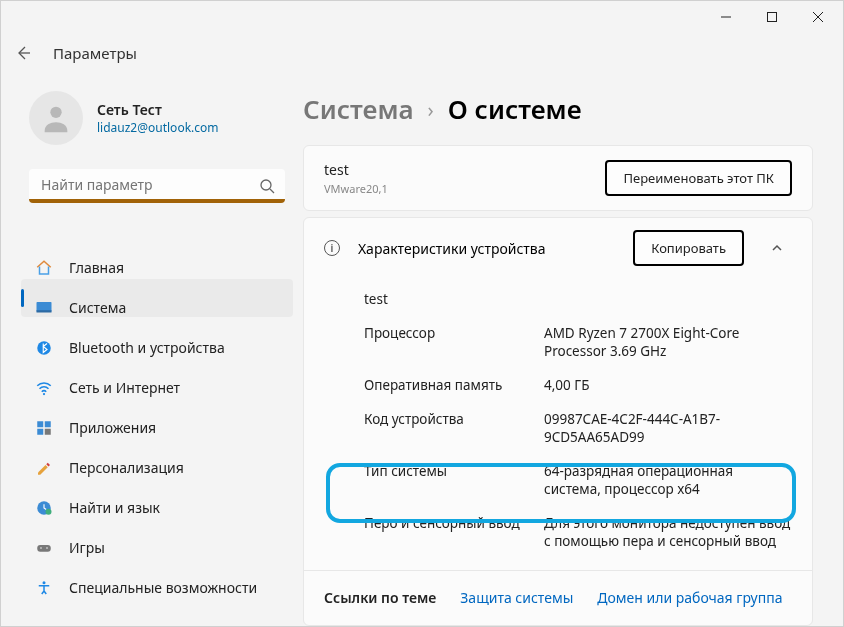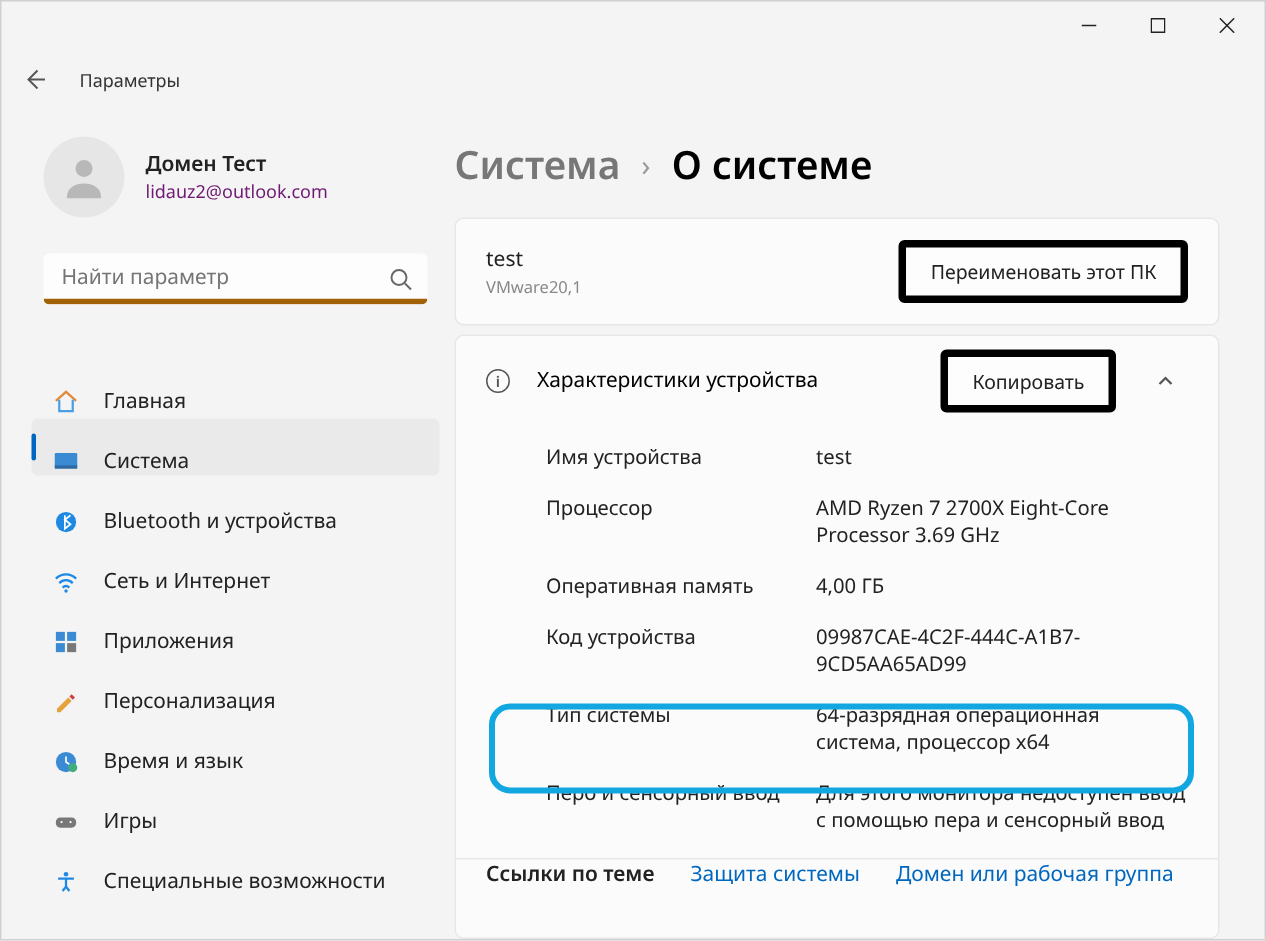--- a/index.html
+++ b/index.html
@@ -2,57 +2,57 @@
 <html><head>
 <meta charset="utf-8">
 <style>
   * { box-sizing: border-box; margin: 0; padding: 0; font-family: "Segoe UI Variable", "Segoe UI", system-ui, sans-serif; }
   body { background:#f4f4f4; width:844px; height:627px; overflow:hidden; border:1px solid #d0d0d0; position:relative; }
   .titlebar { height:32px; display:flex; align-items:center; justify-content:flex-end; padding-right:2px; }
   .win-btn { width:46px; height:28px; display:flex; align-items:center; justify-content:center; color:#222; }
   .win-btn svg { width:10px; height:10px; }
   .appbar { height:40px; display:flex; align-items:center; padding-left:14px; gap:22px; }
   .back { color:#555; display:flex; align-items:center; }
-  .apptitle { font-size:12px; color:#333; }
+  .apptitle { font-size:15px; color:#333; }
   .layout { display:flex; height:calc(100% - 72px); }
   .sidebar { width:302px; padding:10px 10px 0 20px; overflow-y:auto; }
   .profile { display:flex; align-items:center; gap:14px; margin:8px 0 24px 8px; }
   .avatar { width:54px; height:54px; border-radius:50%; background:#e6e6e6; display:flex; align-items:center; justify-content:center; }
   .avatar svg { width:34px; height:34px; fill:#b8b8b8; }
   .uname { font-size:14px; font-weight:600; color:#222; }
-  .umail { font-size:12px; color:#701a75; }
+  .umail { font-size:12px; color:#0369a1; }
   .search { position:relative; margin:0 8px 36px 8px; }
   .search input { width:100%; height:34px; border:none; border-bottom:4px solid #a16207; background:#fdfdfd; padding:0 34px 0 12px; font-size:14px; outline:none; border-radius:4px; }
   .search .sicon { position:absolute; right:10px; top:8px; color:#666; }
   .nav { list-style:none; }
   .nav li { height:38px; display:flex; align-items:flex-end; gap:16px; padding-left:14px; border-radius:4px; font-size:14px; color:#222; position:relative; cursor:pointer; margin-bottom:2px; }
   .nav li.selected { background:#eaeaea; }
   .nav li.selected::before { content:""; position:absolute; left:0; top:10px; bottom:10px; width:3px; background:#0067c0; border-radius:2px; }
   .nav .nicon { width:18px; height:18px; display:flex; align-items:center; justify-content:center; }
   .main { flex:1; padding:18px 30px 0 0; display:flex; flex-direction:column; }
   .crumbs { display:flex; align-items:center; gap:14px; margin-bottom:18px; }
   .crumb-root { font-size:26px; font-weight:600; color:#777; }
   .crumb-sep { font-size:20px; color:#999; }
   .crumb-leaf { font-size:26px; font-weight:600; color:#000000; }
   .card { background:#fbfbfb; border:1px solid #e7e7e7; border-radius:6px; padding:14px 20px; margin-bottom:6px; }
   .card.row { display:flex; align-items:center; justify-content:space-between; }
   .devname { font-size:14px; color:#222; }
   .devmodel { font-size:11px; color:#888; margin-top:2px;text-align:center; }
-  .btn { background:#fdfdfd; border:5px solid #000000; border-radius:4px; height:34px; padding:16px 16px; font-size:13px; color:#222; display:inline-flex; align-items:center; }
+  .btn { background:#fdfdfd; border:2px solid #000000; border-radius:4px; height:34px; padding:16px 16px; font-size:13px; color:#222; display:inline-flex; align-items:center; }
   .section { background:#fbfbfb; border:1px solid #e7e7e7; border-radius:6px; padding:0; flex:1; overflow:hidden; position:relative; display:flex; flex-direction:column; }
   .section-head { height:60px; display:flex; align-items:center; padding:0 20px; gap:18px; }
   .section-head .spacer { flex:1; }
   .info-icon { width:16px; height:16px; border:1px solid #555; border-radius:50%; display:flex; align-items:center; justify-content:center; font-size:10px; font-weight:600; color:#555; }
   .chev { width:30px; height:30px; display:flex; align-items:center; justify-content:center; }
   .specs { padding:4px 20px 12px 60px; overflow:hidden; }
   .spec-row { display:flex; padding:8px 0; font-size:13.5px; }
   .spec-label { width:180px; color:#222; }
   .spec-val { flex:1; color:#222; }
   .highlight { position:absolute; border:4px solid #12a7e0; border-radius:14px; pointer-events:none; }
-  .related { border-top:1px solid #e7e7e7; height:54px; display:flex; align-items:flex-start; padding:0 20px; gap:24px; font-size:14px; }
+  .related { border-top:1px solid #e7e7e7; height:54px; display:flex; align-items:center; padding:0 20px; gap:24px; font-size:14px; }
   .related .rlabel { color:#222; font-weight:600; font-size:14px; }
   .related .rlink { color:#0067c0; }
   ::-webkit-scrollbar{width:0}
 </style>
 </head>
 <body>
 
 <div class="titlebar">
   <div class="win-btn">
       <svg viewBox="0 0 10 10">
@@ -85,21 +85,21 @@
 <div class="layout">
   <aside class="sidebar">
     <div class="profile">
       <div class="avatar">
         <svg viewBox="0 0 24 24">
             <circle cx="12" cy="8" r="4"></circle>
             <path d="M4 21c0-4 4-6 8-6s8 2 8 6v1H4z"></path>
           </svg>
       </div>
       <div>
-        <div class="uname">Домен Тест</div>
+        <div class="uname">Сеть Тест</div>
         <div class="umail">lidauz2@outlook.com</div>
       </div>
     </div>
 
     <div class="search">
       <input type="text" placeholder="Найти параметр" style="">
       <span class="sicon">
         <svg width="16" height="16" viewBox="0 0 16 16">
             <circle cx="7" cy="7" r="5" fill="none" stroke="#666" stroke-width="1.3"></circle>
             <line x1="11" y1="11" x2="15" y2="15" stroke="#666" stroke-width="1.3"></line>
@@ -165,21 +165,21 @@
         <span>Персонализация</span>
       </li>
       <li>
         <span class="nicon">
             <svg width="18" height="18" viewBox="0 0 24 24">
               <circle cx="12" cy="12" r="9" fill="#3b8bd4"></circle>
               <path d="M12 7v5l3 2" fill="none" stroke="#fff" stroke-width="1.5"></path>
               <circle cx="18" cy="17" r="4" fill="#3fae7c"></circle>
             </svg>
           </span>
-        <span>Время и язык</span>
+        <span>Найти и язык</span>
       </li>
       <li>
         <span class="nicon">
             <svg width="18" height="18" viewBox="0 0 24 24">
               <rect x="3" y="8" width="18" height="9" rx="4" fill="#787878"></rect>
               <circle cx="8" cy="12" r="1" fill="#fff"></circle>
               <circle cx="16" cy="12" r="1" fill="#fff"></circle>
             </svg>
           </span>
         <span>Игры</span>
@@ -219,21 +219,20 @@
         <button class="btn">Копировать</button>
         <span class="chev">
           <svg width="14" height="14" viewBox="0 0 14 14">
               <path d="M3 9l4-4 4 4" fill="none" stroke="#555" stroke-width="1.5"></path>
             </svg>
         </span>
       </div>
 
       <div class="specs">
         <div class="spec-row">
-            <div class="spec-label">Имя устройства</div>
             <div class="spec-val">test</div>
           </div>
         <div class="spec-row">
             <div class="spec-label">Процессор</div>
             <div class="spec-val">AMD Ryzen 7 2700X Eight-Core Processor            3.69 GHz</div>
           </div>
         <div class="spec-row">
             <div class="spec-label">Оперативная память</div>
             <div class="spec-val">4,00 ГБ</div>
           </div>

